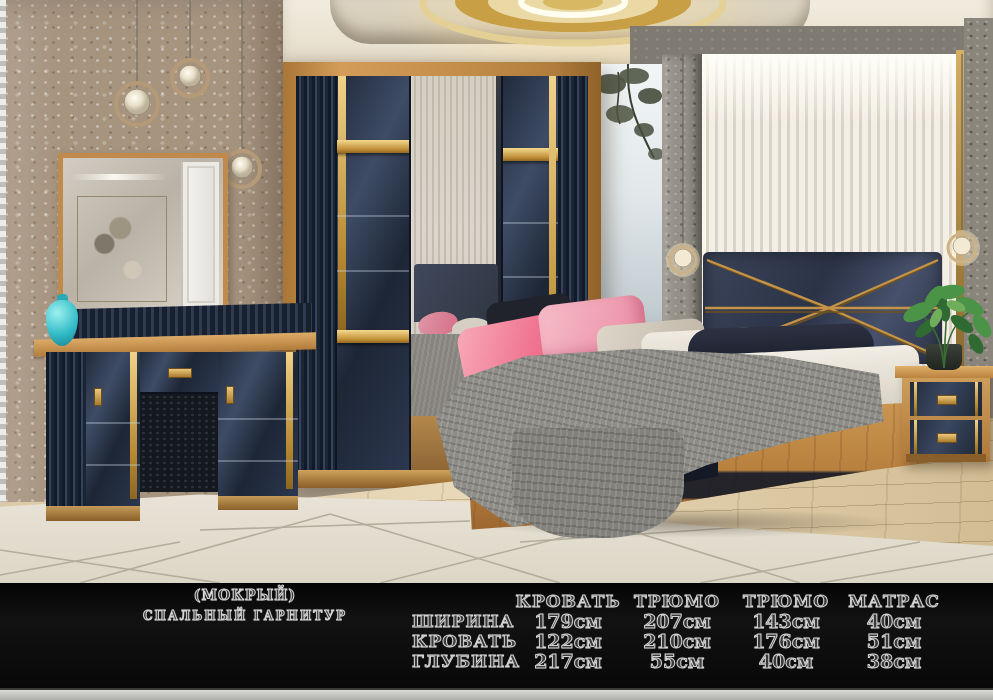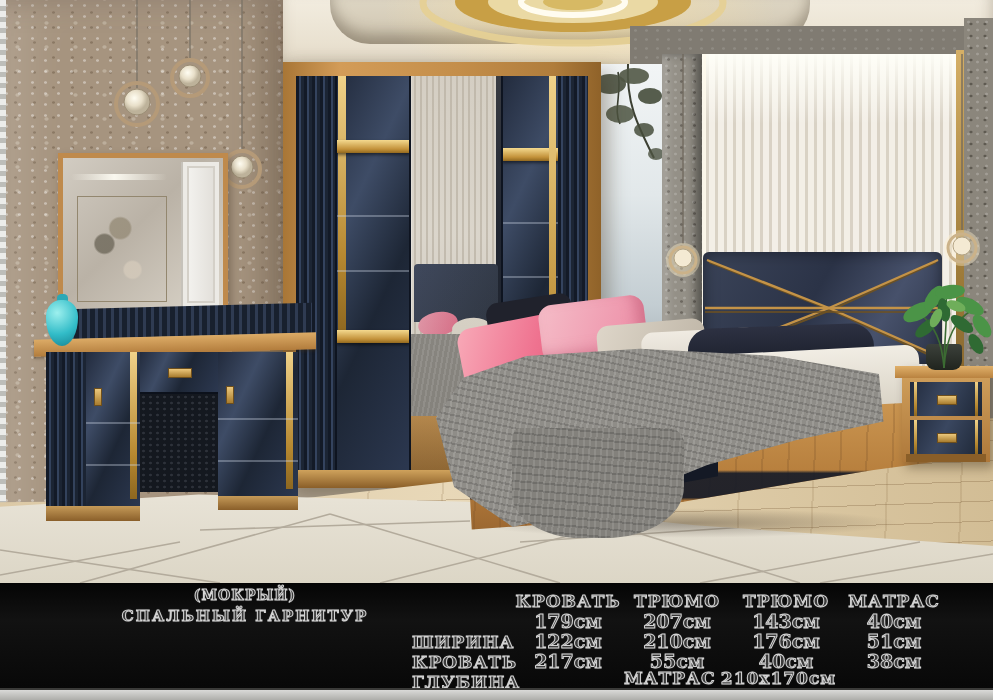--- a/index.html
+++ b/index.html
@@ -180,25 +180,25 @@
 
   
   .banner{left:0;top:583px;width:993px;height:105px;
     background:linear-gradient(180deg,#050505,#121212 35%,#080808);}
   .etched{font-family:"DejaVu Serif",serif;font-weight:700;color:#3a3a3a;
     -webkit-text-stroke:1px #d4d4d4;text-shadow:0 0 2px rgba(255,255,255,.3);letter-spacing:1px;}
   .banner-left{left:110px;top:2px;width:270px;text-align:center;}
   .model{position:static !important;font-family:"DejaVu Serif",serif;font-weight:700;font-size:46px;line-height:48px;color:#efefef;
     text-shadow:2px 2px 2px #000,0 0 7px rgba(255,255,255,.3);}
   .variant{position:static !important;font-size:14px;line-height:21px;}
-  .ptype{position:static !important;font-size:15px;line-height:21px;letter-spacing:2px;}
+  .ptype{position:static !important;font-size:12px;line-height:21px;letter-spacing:2px;}
   .spec{left:412px;top:8px;display:grid;grid-template-columns:100px 112px 106px 112px 104px;grid-auto-rows:20px;}
   .cell{position:static !important;text-align:center;font-size:17px;line-height:20px;}
   .cv{font-size:19px;letter-spacing:0;}
-  .cl{text-align:left;padding-right:10px;margin-top:21px;}
+  .cl{text-align:left;padding-right:10px;}
   .mattress{left:560px;top:86px;width:340px;text-align:center;font-size:17px;line-height:18px;}
   .bstrip{left:0;top:688px;width:993px;height:12px;border-top:2px solid #3a3a38;
     background:linear-gradient(180deg,#dadad8,#a5a5a1);}
   svg{position:absolute;overflow:visible;}
 </style>
 </head>
 <body>
 
 <div id="scene">
 
@@ -441,20 +441,16 @@
       <div class="cell cv etched">210см</div>
       <div class="cell cv etched">176см</div>
       <div class="cell cv etched">51см</div>
 
       <div class="cell cl etched">ГЛУБИНА</div>
       <div class="cell cv etched">217см</div>
       <div class="cell cv etched">55см</div>
       <div class="cell cv etched">40см</div>
       <div class="cell cv etched">38см</div>
     </div>
-    <div class="mattress">
-      <span class="etched">МАТРАС</span>
-      <span class="etched">210х170см</span>
-    </div>
   </div>
   <div class="bstrip"></div>
 
 </div>
 
 </body></html>

